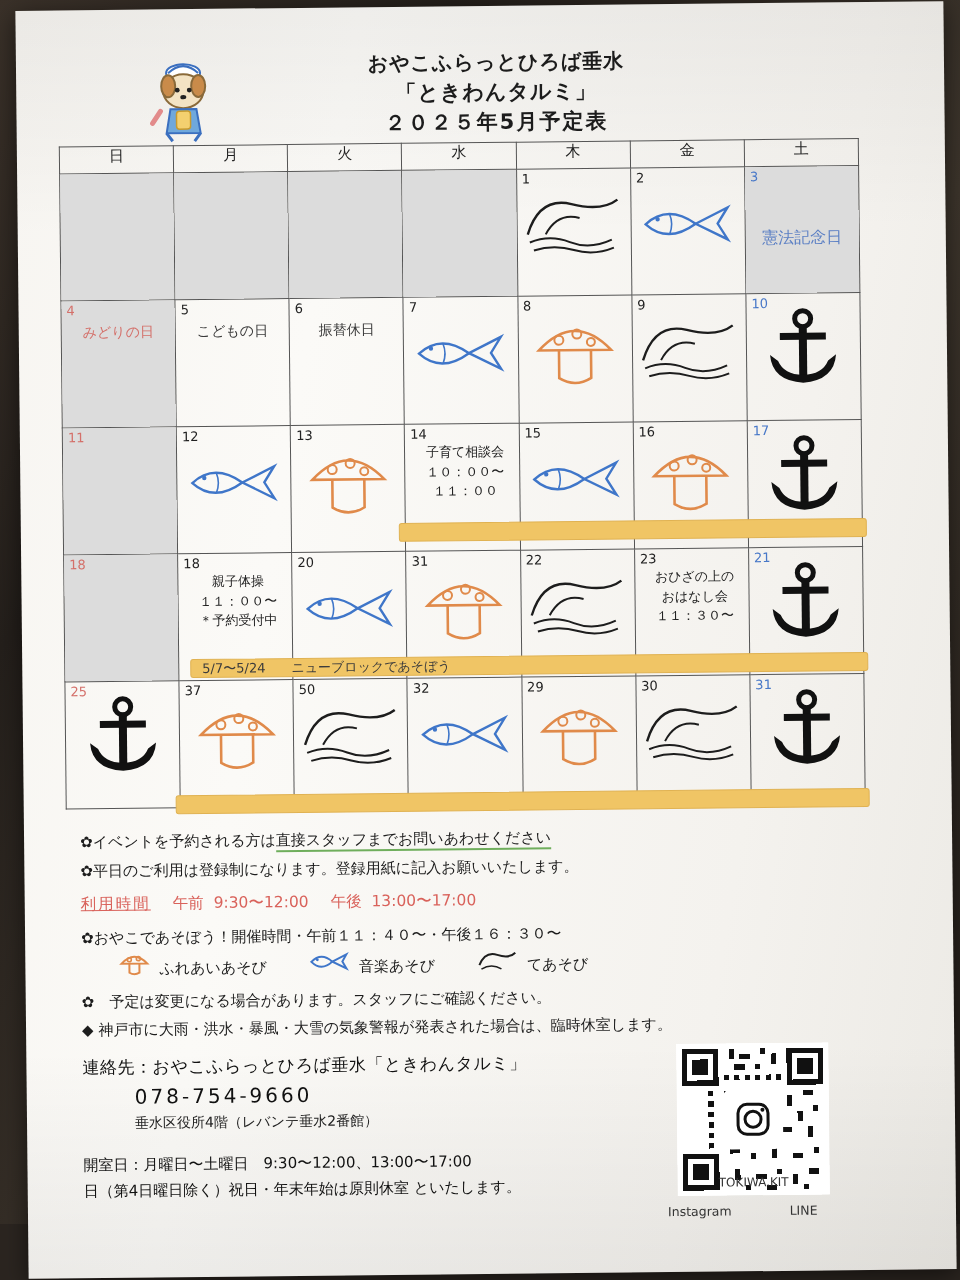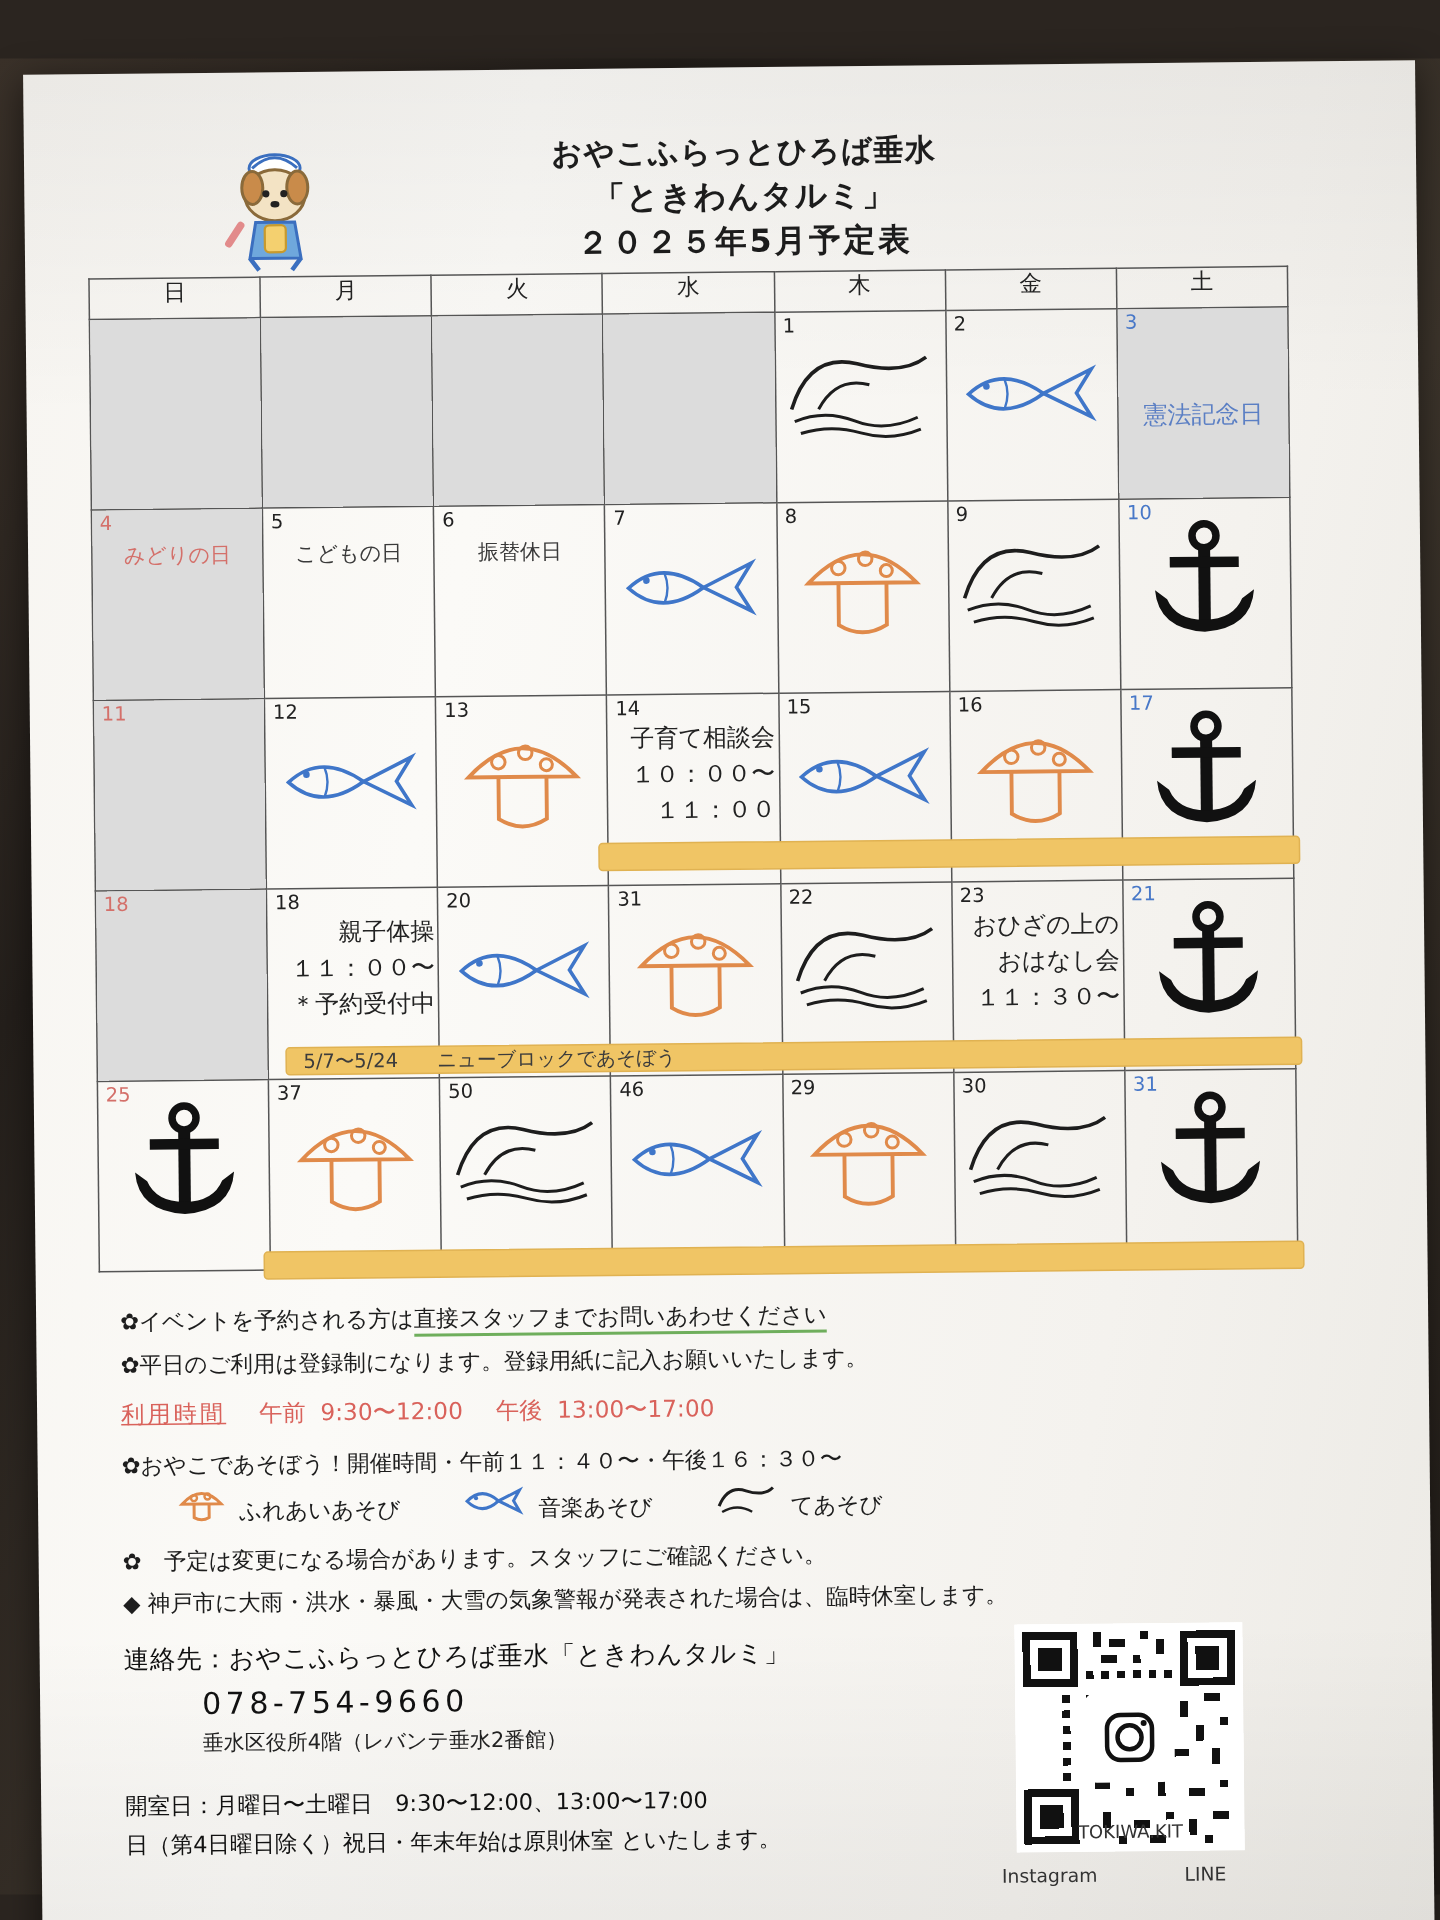--- a/index.html
+++ b/index.html
@@ -5,21 +5,20 @@
   html,body{margin:0;padding:0;}
   body{
     width:960px;height:1280px;overflow:hidden;
     background:#2b2520;
     font-family:"Liberation Sans", sans-serif;
   }
   #sheet{
     position:absolute;left:0;top:0;width:960px;height:1224px;
     background:
       linear-gradient(125deg,#3a3129 0%, #241f1b 25%, #3d352c 60%, #221d19 100%);
-    margin-top: 39px;
   }
   
   .paper{
     position:absolute;
     left:22px;top:6px;width:928px;height:1268px;
     background:linear-gradient(100deg,#f7f5f1 0%,#fbfaf7 30%,#f4f2ee 75%,#eceae5 100%);
     transform:rotate(-0.6deg);
     box-shadow:0 6px 24px rgba(0,0,0,.55);
   }
   .paper:before{
@@ -66,22 +65,22 @@
   .grey{background:#dcdcdc;}
   .cell-note{
     position:absolute;left:0;right:0;top:22px;text-align:center;
     font-size:14px;color:#3a3a3a;font-family:"DejaVu Sans", sans-serif;
     line-height:1.35;
   }
   .cell-note.blue{color:#5b7fc4;font-size:16px;top:60px;}
   .cell-note.red{color:#d4706a;}
   .cell-ev{
     position:absolute;left:4px;right:2px;top:18px;
-    font-size:16px;color:#222;font-family:Liberation Serif, serif;
-    line-height:1.5;text-align:right;padding-left:4px;
+    font-size:13px;color:#222;font-family:Liberation Serif, serif;
+    line-height:1.5;text-align:center;padding-left:4px;
   }
   .art{position:absolute;left:50%;top:46%;transform:translate(-50%,-50%);}
 
   
   .bar{
     position:absolute;height:17px;border-radius:3px;
     background:#f0c565;border:1px solid #e0b252;
   }
   .barlabel{
     position:absolute;font-size:13px;color:#3c3c3c;
@@ -366,21 +365,21 @@
               <td class="">
                 <span class="daynum">50</span>
                 <span class="art"><svg width="100" height="62" viewBox="0 0 100 62">
                     <path d="M4 40 Q16 2 48 10 Q78 18 94 6" fill="none" stroke="#1d1d1d" stroke-width="2.4"></path>
                     <path d="M22 40 Q34 18 56 24" fill="none" stroke="#1d1d1d" stroke-width="2"></path>
                     <path d="M6 48 Q26 40 46 48 Q66 56 88 46" fill="none" stroke="#1d1d1d" stroke-width="2"></path>
                     <path d="M10 56 Q30 50 50 56 Q70 62 90 54" fill="none" stroke="#1d1d1d" stroke-width="2"></path>
                   </svg></span>
               </td>
               <td class="">
-                <span class="daynum">46</span>
+                <span class="daynum">32</span>
                 <span class="art"><svg width="96" height="44" viewBox="0 0 96 44">
                     <path d="M6 22 Q28 2 56 22 Q28 42 6 22 Z" fill="none" stroke="#3f76c9" stroke-width="2.4"></path>
                     <path d="M56 22 L88 6 L78 22 L88 38 Z" fill="none" stroke="#3f76c9" stroke-width="2.4"></path>
                     <circle cx="18" cy="17" r="2.2" fill="#3f76c9"></circle>
                     <path d="M30 12 Q34 22 30 32" fill="none" stroke="#3f76c9" stroke-width="1.6"></path>
                   </svg></span>
               </td>
               <td class="">
                 <span class="daynum">29</span>
                 <span class="art"><svg width="84" height="72" viewBox="0 0 84 72">

